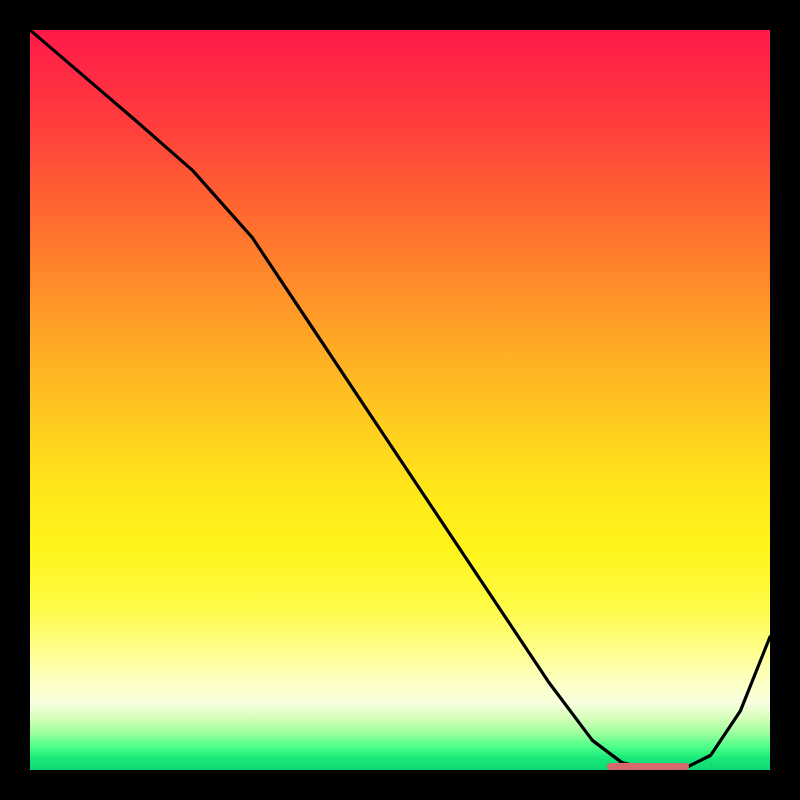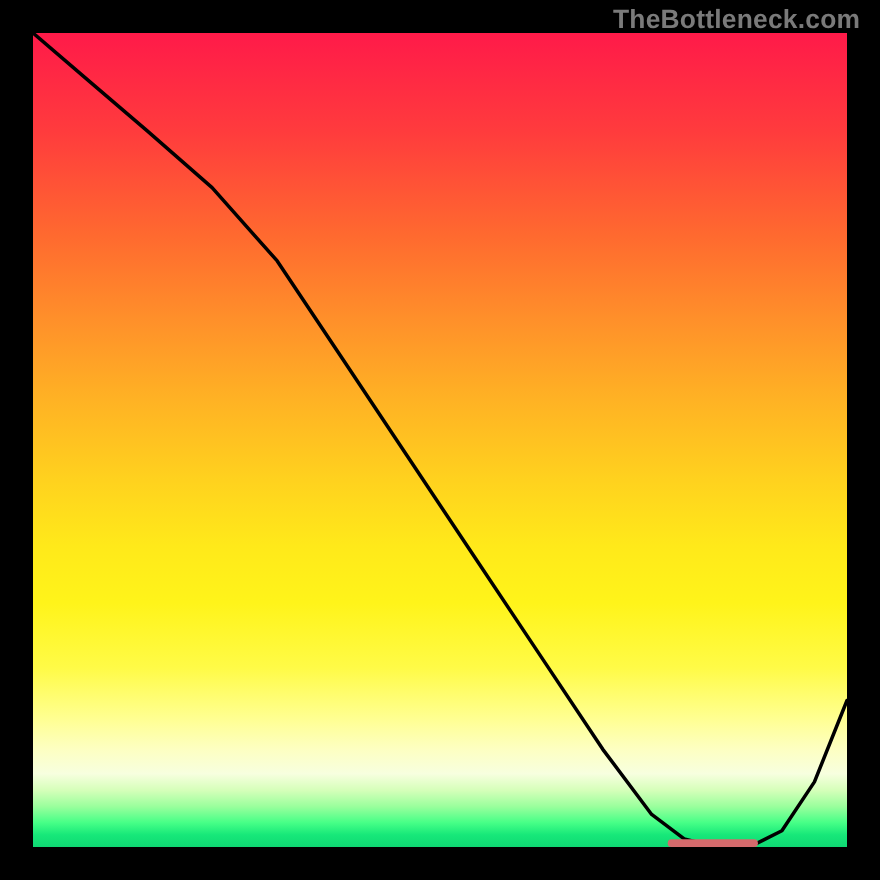--- a/index.html
+++ b/index.html
@@ -67,21 +67,20 @@
     width: 85px;
     background: #d46a6c;
     border-radius: 4px;
   }
 </style>
 </head>
 <body>
 
 <div class="frame">
 
-  <div class="watermark">TheBottleneck.com</div>
 
   <div class="plot">
 
     <svg class="curve" viewBox="0 0 740 740" preserveAspectRatio="none">
       <path id="curve-path" fill="none" stroke="#000000" stroke-width="3.2" stroke-linejoin="round" stroke-linecap="round" d="M0.0 0.0 L51.8 44.4 L103.6 88.8 L162.8 140.6 L222.0 207.2 L281.2 296.0 L340.4 384.8 L399.6 473.6 L458.8 562.4 L518.0 651.2 L562.4 710.4 L592.0 732.6 L621.6 740.0 L651.2 740.0 L680.8 725.2 L710.4 680.8 L740.0 606.8"></path>
     </svg>
 
     <div id="marker" class="marker" style="left: 577.2px; width: 81.4px; top: 733px; background: rgb(212, 106, 108);"></div>
   </div>
 

